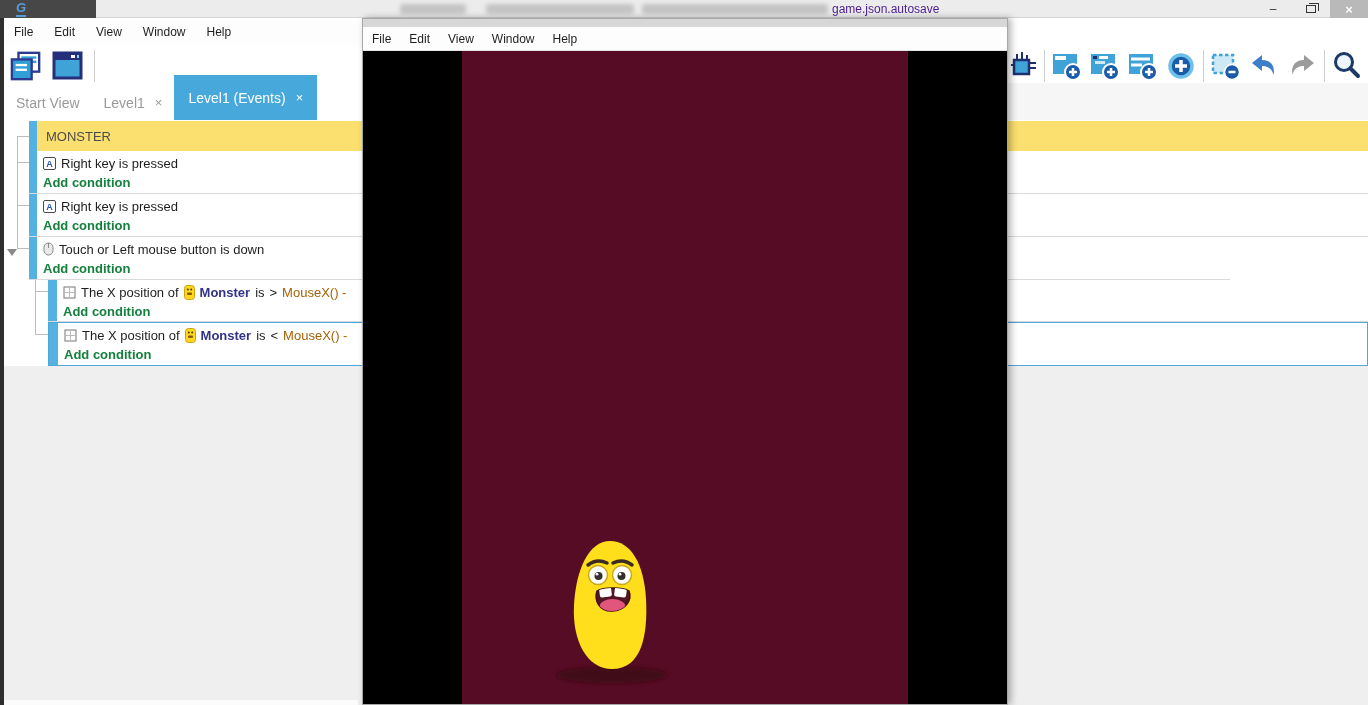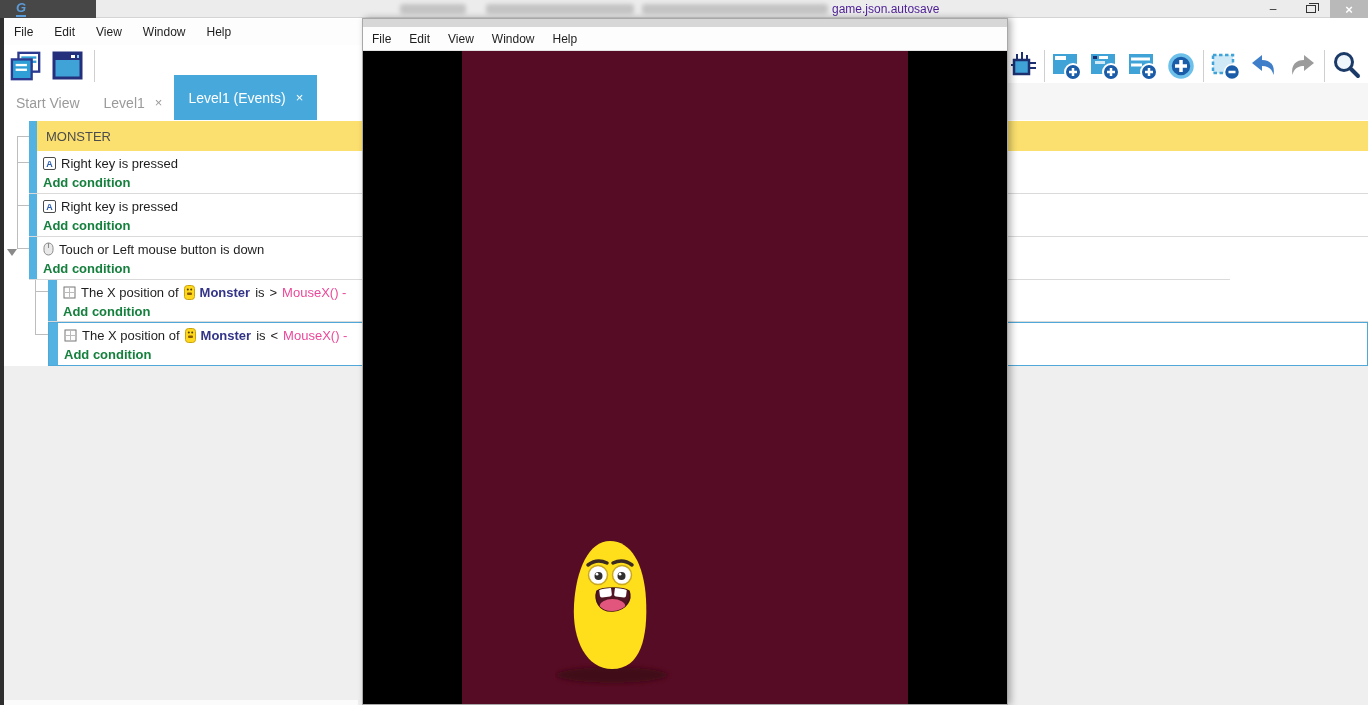--- a/index.html
+++ b/index.html
@@ -58,21 +58,21 @@
   .rowbody { flex:1; background:#fff; padding-left:6px; }
   .comment-body { flex:1; background:#fbe06f; display:flex; align-items:center; padding-left:9px;
                   font-size:13px; color:#4c4c4c; }
   .cond { height:22px; display:flex; align-items:center; gap:5px; font-size:13px; color:#1e1e1e; padding-top:2px; }
   .addc { height:19px; font-size:13px; color:#15803d; display:flex; align-items:center;font-weight:bold; }
   .bordered-bottom { border-bottom:1px solid #dadada; }
   .row.selected { border:1px solid #4fa8d8; }
   .kbd { display:inline-block; width:13px; height:13px; border:1px solid #4a4a4a; border-radius:2px;
          background:#fff; color:#2a5db0; font-size:9px; font-weight:bold; text-align:center; line-height:12px; flex:none; }
   .obj-name { font-weight:bold; color:#333388; }
-  .expr-green { color:#ec4899; }
+  .expr-green { color:#a16207; }
   .op { color:#1e1e1e; }
 
   .tree-v { position:absolute; width:1px; background:#bdbdbd; }
   .tree-h { position:absolute; height:1px; background:#bdbdbd; }
   .expander { position:absolute; width:0; height:0; border-left:5px solid transparent;
               border-right:5px solid transparent; border-top:7px solid #8a8a8a; }
 
   
   .preview { position:absolute; left:362px; top:18px; width:646px; height:687px; background:#fff;
              border:1px solid #a8a8a8; box-shadow:3px 0 7px rgba(0,0,0,.30); }

